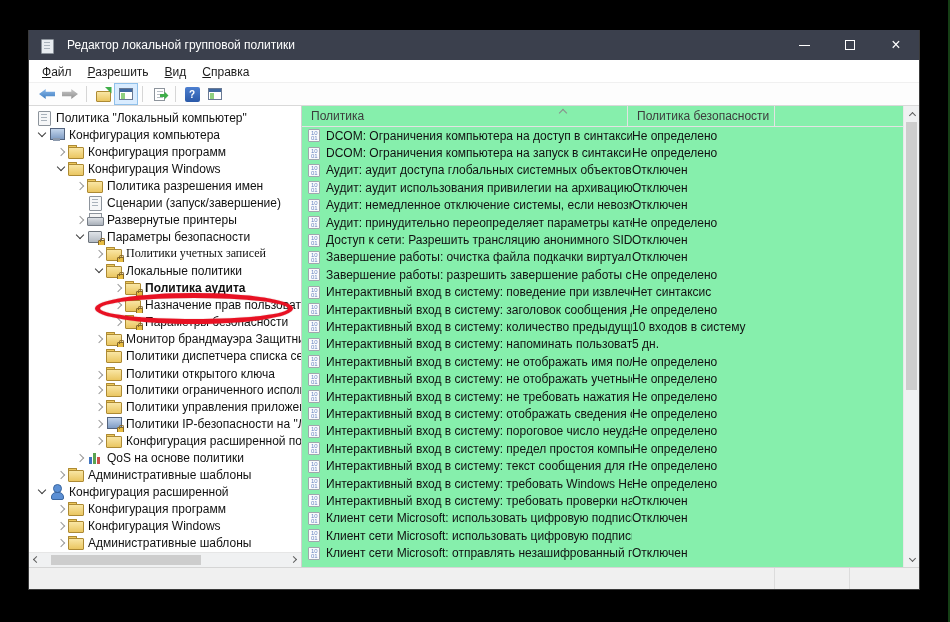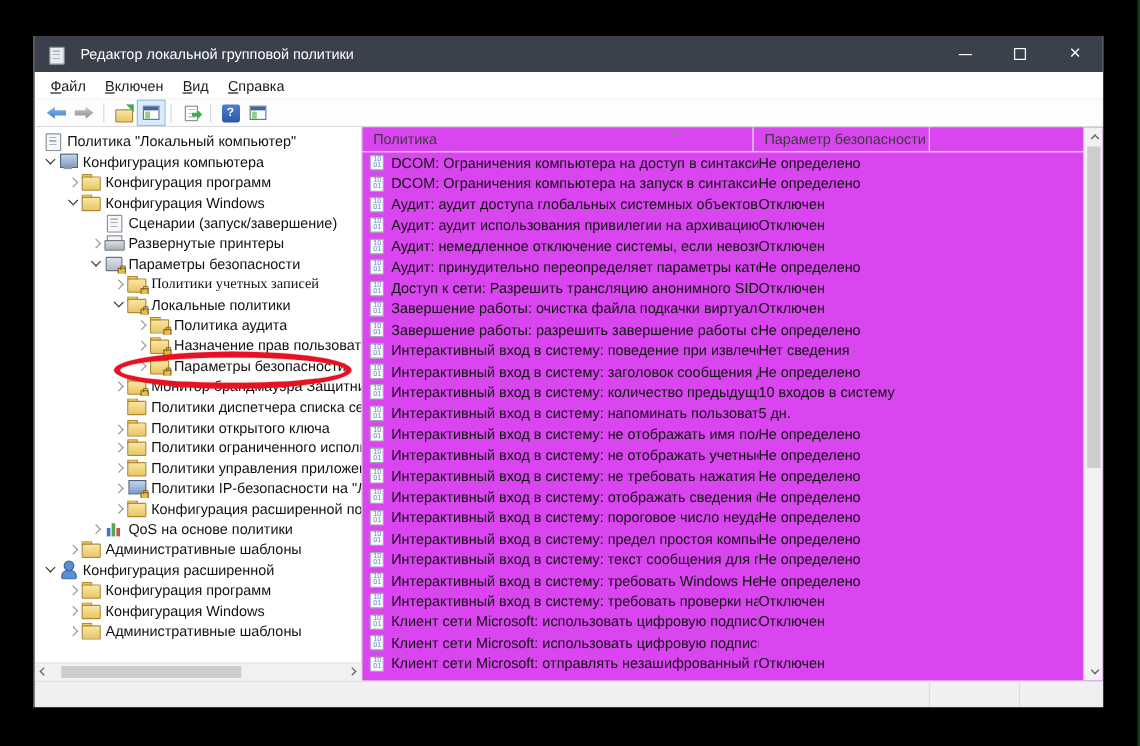--- a/index.html
+++ b/index.html
@@ -66,21 +66,21 @@
 
 .hsb{position:absolute;left:0;right:0;bottom:0;height:15px;background:#f0f1f2;border-top:1px solid #e6e6e6}
 .hsb .th{position:absolute;left:22px;top:2px;bottom:2px;width:150px;background:#cdcdcd}
 .sarr{position:absolute;width:13px;height:13px}
 .sarr::before{content:"";position:absolute;left:5px;top:4px;width:4px;height:4px;border-right:1px solid #5d5d5d;border-bottom:1px solid #5d5d5d}
 .sarr.l::before{transform:rotate(135deg)}
 .sarr.r::before{transform:rotate(-45deg);left:3px}
 .sarr.u::before{transform:rotate(-135deg);top:6px}
 .sarr.d::before{transform:rotate(45deg);top:3px}
 
-.rpane{flex:1;position:relative;overflow:hidden;background:#d946ef}
+.rpane{flex:1;position:relative;overflow:hidden;background:#86efac}
 .lheader{height:21px;display:flex;border-bottom:1px solid #e3e3e3;margin-right:16px;position:relative;font-size:12px;color:#3c3c3c}
 .hcell{display:flex;align-items:center;padding-left:9px;border-right:1px solid #e3e3e3;overflow:hidden;white-space:nowrap}
 .hcell.c1{width:326px;flex:none}
 .hcell.c2{width:147px;flex:none}
 .hfill{flex:1}
 .sortup{position:absolute;left:258px;top:3px;width:8px;height:6px}
 .sortup::before{content:"";position:absolute;left:0;top:1px;width:5px;height:5px;border-left:1px solid #8a8a8a;border-top:1px solid #8a8a8a;transform:rotate(45deg)}
 .lrows{position:absolute;top:21px;left:0;right:16px;bottom:0;overflow:hidden}
 .lrow{display:flex;align-items:center;height:17.4px;padding-left:6px;font-size:12px;color:#111;white-space:nowrap;overflow:hidden}
 .pico{flex:none;width:12px;height:13px;margin-right:6px;background:#fafbfc;border:1px solid #9fa6ad;position:relative;border-radius:1px}
@@ -114,21 +114,21 @@
     <span class="wctl">
         <span class="max"></span>
       </span>
     <span class="wctl">
         <span class="cls">×</span>
       </span>
   </div>
 
   <div class="menubar">
       <span class="mitem">Файл</span>
-      <span class="mitem">Включен</span>
+      <span class="mitem">Разрешить</span>
       <span class="mitem">Вид</span>
       <span class="mitem">Справка</span>
     </div>
 
   <div class="toolbar">
       <span class="tb">
         <span class="arrow"></span>
       </span>
       <span class="tb">
         <span class="arrow fwd"></span>
@@ -169,20 +169,25 @@
             <span class="chev"></span>
             <span class="ti folder"></span>
             <span class="tlabel">Конфигурация программ</span>
           </span>
           <span class="trow" style="padding-left: 25px;">
             <span class="chev open"></span>
             <span class="ti folder"></span>
             <span class="tlabel">Конфигурация Windows</span>
           </span>
           <span class="trow" style="padding-left: 44px;">
+            <span class="chev"></span>
+            <span class="ti folder"></span>
+            <span class="tlabel">Политика разрешения имен</span>
+          </span>
+          <span class="trow" style="padding-left: 44px;">
             <span class="chev hide"></span>
             <span class="ti script"></span>
             <span class="tlabel">Сценарии (запуск/завершение)</span>
           </span>
           <span class="trow" style="padding-left: 44px;">
             <span class="chev"></span>
             <span class="ti printer"></span>
             <span class="tlabel">Развернутые принтеры</span>
           </span>
           <span class="trow" style="padding-left: 44px;">
@@ -199,21 +204,21 @@
             </span>
             <span class="tlabel">Политики учетных записей</span>
           </span>
           <span class="trow" style="padding-left: 63px;">
             <span class="chev open"></span>
             <span class="ti folder">
               <i class="lk"></i>
             </span>
             <span class="tlabel">Локальные политики</span>
           </span>
-          <span class="trow" style="padding-left: 82px;">
+          <span class="trow" style="padding-left: 82px; font-weight: bold;">
             <span class="chev"></span>
             <span class="ti folder">
               <i class="lk"></i>
             </span>
             <span class="tlabel">Политика аудита</span>
           </span>
           <span class="trow" style="padding-left: 82px;">
             <span class="chev"></span>
             <span class="ti folder">
               <i class="lk"></i>
@@ -302,21 +307,21 @@
         <div class="th"></div>
         <span class="sarr r" style="right:0;top:0"></span>
       </div>
     </div>
     <div class="rpane">
       <div class="lheader">
         <div class="hcell c1">
             <span>Политика</span>
           </div>
         <div class="hcell c2">
-            <span>Параметр безопасности</span>
+            <span>Политика безопасности</span>
           </div>
         <div class="hfill"></div>
         <span class="sortup"></span>
       </div>
       <div class="lrows">
           <span class="lrow">
             <span class="pico"></span>
             <span class="lpol">DCOM: Ограничения компьютера на доступ в синтаксис...</span>
             <span class="lval">Не определено</span>
           </span>
@@ -356,21 +361,21 @@
             <span class="lval">Отключен</span>
           </span>
           <span class="lrow">
             <span class="pico"></span>
             <span class="lpol">Завершение работы: разрешить завершение работы сис...</span>
             <span class="lval">Не определено</span>
           </span>
           <span class="lrow">
             <span class="pico"></span>
             <span class="lpol">Интерактивный вход в систему:  поведение при извлечен...</span>
-            <span class="lval">Нет сведения</span>
+            <span class="lval">Нет синтаксис</span>
           </span>
           <span class="lrow">
             <span class="pico"></span>
             <span class="lpol">Интерактивный вход в систему: заголовок сообщения дл...</span>
             <span class="lval">Не определено</span>
           </span>
           <span class="lrow">
             <span class="pico"></span>
             <span class="lpol">Интерактивный вход в систему: количество предыдущих...</span>
             <span class="lval">10 входов в систему</span>

